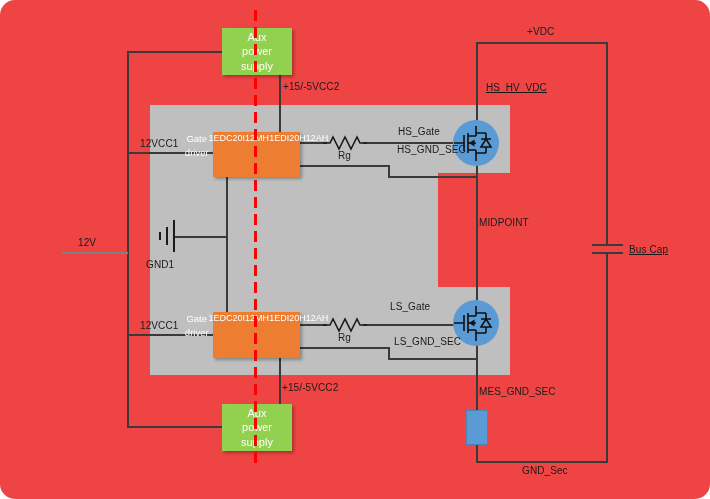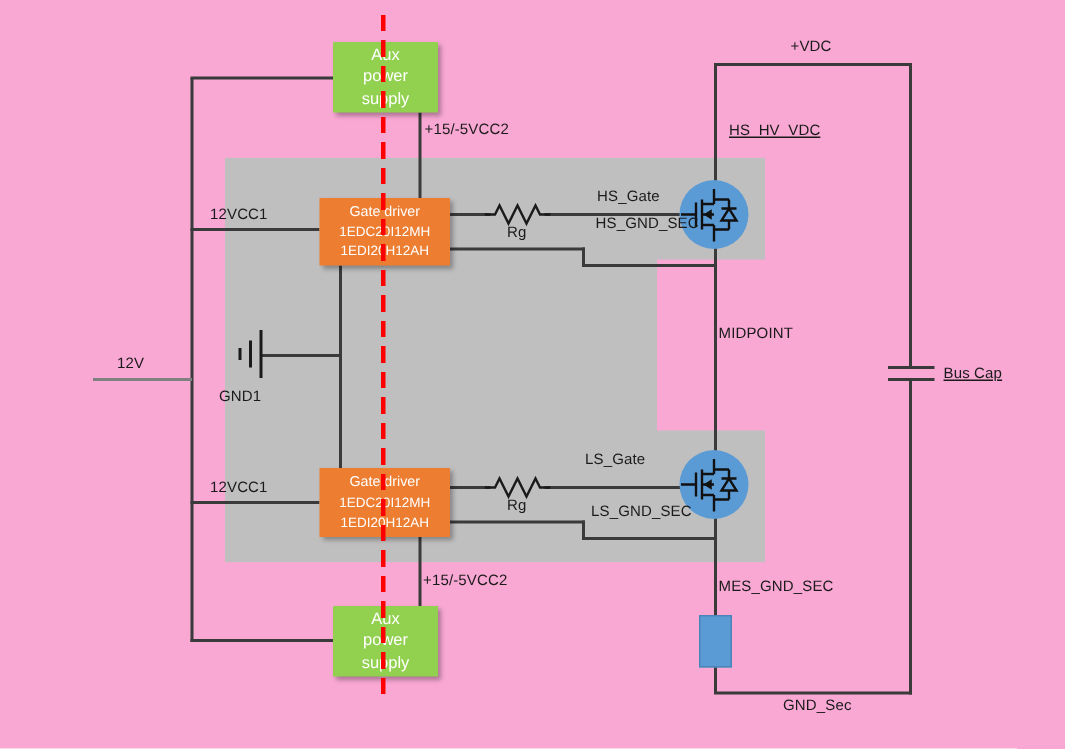--- a/index.html
+++ b/index.html
@@ -6,22 +6,22 @@
     --aux-green:#92D050;
     --gd-orange:#ED7D31;
     --mosfet-blue:#5B9BD5;
     --board-gray:#BFBFBF;
     --cut-red:#FF0000;
     --label-blue:#5B9BD5;
     --wire:#3a3a3a;
   }
   html,body{margin:0;padding:0;background:#ffffff;}
   #canvas{
-    position:relative;width:710px;height:499px;background:#f9a8d4;
-    font-family:"Liberation Sans", sans-serif;overflow:hidden;
+    position:relative;width:710px;height:499px;background:#ef4444;
+    font-family:"Liberation Sans", sans-serif;overflow:hidden;border-radius:15px;
   }
   .abs{position:absolute;}
   .h-wire{position:absolute;height:2px;background:var(--wire);}
   .v-wire{position:absolute;width:2px;background:var(--wire);}
   .lbl{
     position:absolute;font-size:10px;color:#1a1a1a;white-space:nowrap;
     letter-spacing:.1px;
   }
   .board{
     position:absolute;left:150px;top:105px;width:360px;height:270px;
@@ -34,21 +34,21 @@
   }
   .green-box{
     position:absolute;width:70px;height:47px;background:var(--aux-green);
     color:#ffffff;font-size:11px;line-height:1.3;text-align:center;
     display:flex;flex-direction:column;justify-content:center;
     box-shadow:2px 2px 3px rgba(0,0,0,.3);
   }
   .orange-box{
     position:absolute;width:87px;background:var(--gd-orange);
     color:#ffffff;text-align:center;
-    display:flex;flex-direction:column;justify-content:center;
+    display:flex;justify-content:center;
     box-shadow:2px 2px 3px rgba(0,0,0,.3);
   }
   .orange-box .t1{font-size:9.5px;line-height:1.45;}
   .orange-box .t2{font-size:9px;line-height:1.45;}
   .mosfet-circle{
     position:absolute;width:46px;height:46px;border-radius:50%;
     background:var(--mosfet-blue);
   }
   .shunt{
     position:absolute;left:466px;top:410px;width:20px;height:33px;

